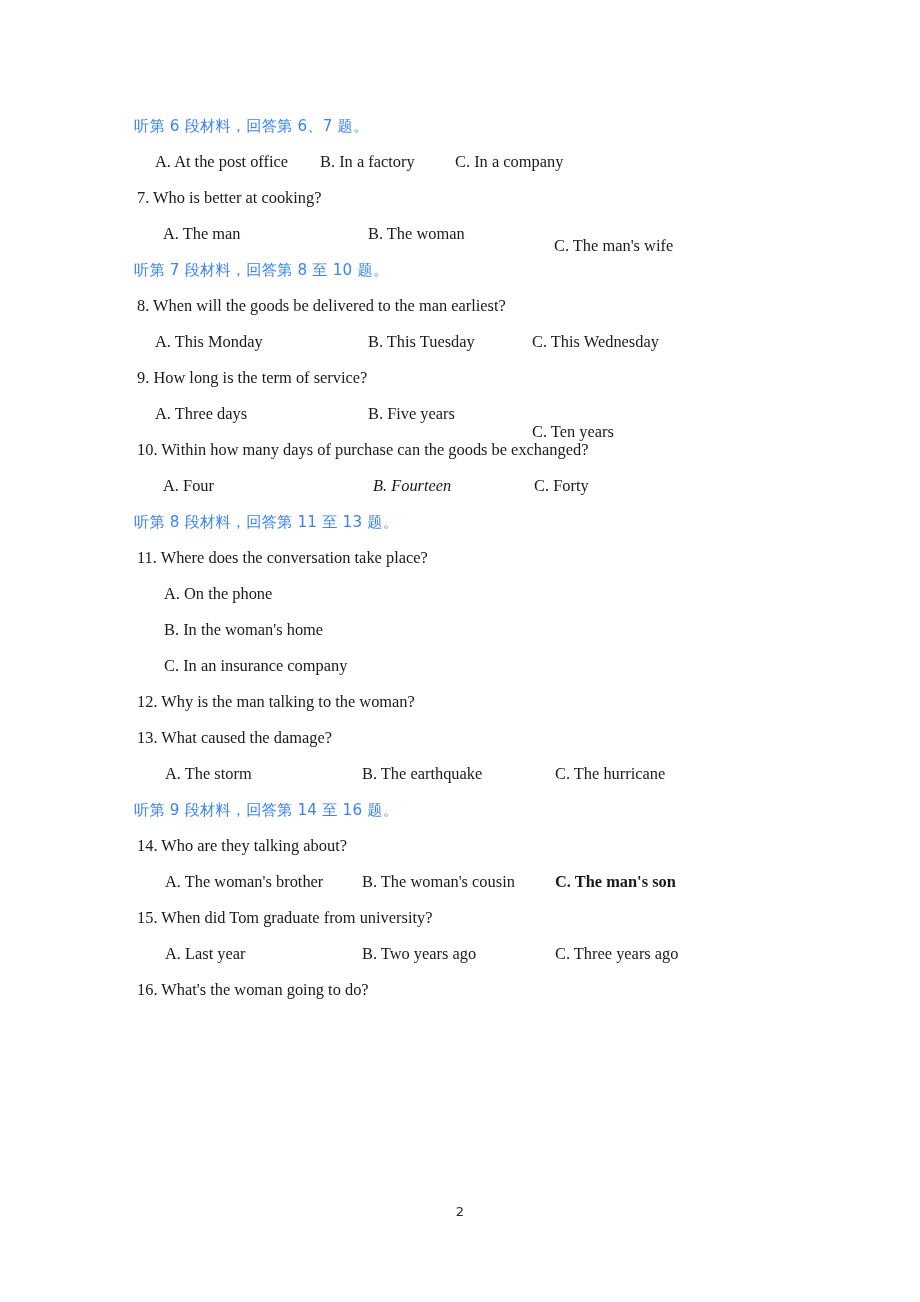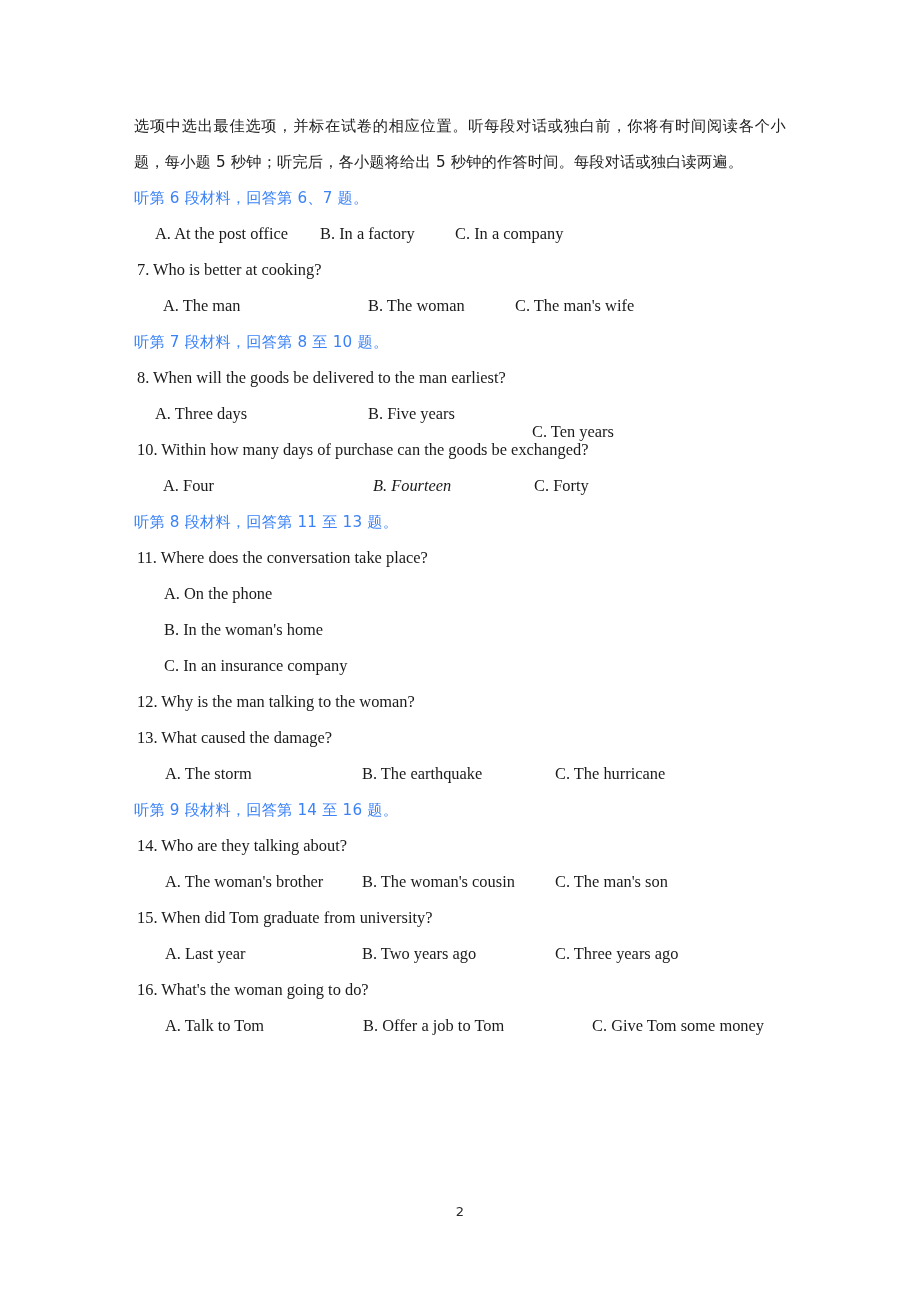--- a/index.html
+++ b/index.html
@@ -94,37 +94,42 @@
     font-size: 13px;
     color: #2a2a2a;
   }
 </style>
 </head>
 <body>
 
 <div class="page">
   <div class="content">
 
-    <div class="cn-block">选项中选出最佳选项，并标在试卷的相应位置。听每段对话或独白前，你将有时间阅读各个小题，每小题 5 秒钟；听完后，各小题将给出 5 秒钟的作答时间。每段对话或独白读两遍。</div>
 
     <div id="sections-root">
         <div class="cn-line">听第 6 段材料，回答第 6、7 题。</div>
         <div class="opt-row">
           <span class="opt" style="left: 21px;">A. At the post office</span>
           <span class="opt" style="left: 186px;">B. In a factory</span>
           <span class="opt" style="left: 321px;">C. In a company</span>
         </div>
         <div class="q-stem">7. Who is better at cooking?</div>
         <div class="opt-row">
           <span class="opt" style="left: 29px;">A. The man</span>
           <span class="opt" style="left: 234px;">B. The woman</span>
-          <span class="opt" style="left: 381px;">C. The man's wife</span>
+          <span class="opt" style="left: 420px; margin-top: 12px;">C. The man's wife</span>
         </div>
         <div class="cn-line">听第 7 段材料，回答第 8 至 10 题。</div>
         <div class="q-stem">8. When will the goods be delivered to the man earliest?</div>
+        <div class="opt-row">
+          <span class="opt" style="left: 21px;">A. This Monday</span>
+          <span class="opt" style="left: 234px;">B. This Tuesday</span>
+          <span class="opt" style="left: 398px;">C. This Wednesday</span>
+        </div>
+        <div class="q-stem">9. How long is the term of service?</div>
         <div class="opt-row">
           <span class="opt" style="left: 21px;">A. Three days</span>
           <span class="opt" style="left: 234px;">B. Five years</span>
           <span class="opt" style="left: 398px; margin-top: 18px;">C. Ten years</span>
         </div>
         <div class="q-stem">10. Within how many days of purchase can the goods be exchanged?</div>
         <div class="opt-row">
           <span class="opt" style="left: 29px;">A. Four</span>
           <span class="opt" style="left: 239px; font-style: italic;">B. Fourteen</span>
           <span class="opt" style="left: 400px;">C. Forty</span>
@@ -139,32 +144,27 @@
         <div class="opt-row">
           <span class="opt" style="left: 31px;">A. The storm</span>
           <span class="opt" style="left: 228px;">B. The earthquake</span>
           <span class="opt" style="left: 421px;">C. The hurricane</span>
         </div>
         <div class="cn-line">听第 9 段材料，回答第 14 至 16 题。</div>
         <div class="q-stem">14. Who are they talking about?</div>
         <div class="opt-row">
           <span class="opt" style="left: 31px;">A. The woman's brother</span>
           <span class="opt" style="left: 228px;">B. The woman's cousin</span>
-          <span class="opt" style="left: 421px;">C. The man's son</span>
+          <span class="opt" style="left: 421px; font-weight: bold;">C. The man's son</span>
         </div>
         <div class="q-stem">15. When did Tom graduate from university?</div>
         <div class="opt-row">
           <span class="opt" style="left: 31px; text-align: center;">A. Last year</span>
           <span class="opt" style="left: 228px;">B. Two years ago</span>
           <span class="opt" style="left: 421px;">C. Three years ago</span>
         </div>
         <div class="q-stem">16. What's the woman going to do?</div>
-        <div class="opt-row">
-          <span class="opt" style="left: 31px;">A. Talk to Tom</span>
-          <span class="opt" style="left: 229px;">B. Offer a job to Tom</span>
-          <span class="opt" style="left: 458px;">C. Give Tom some money</span>
-        </div>
       </div>
 
   </div>
 
   <div class="page-number">2</div>
 </div>
 
 </body></html>

